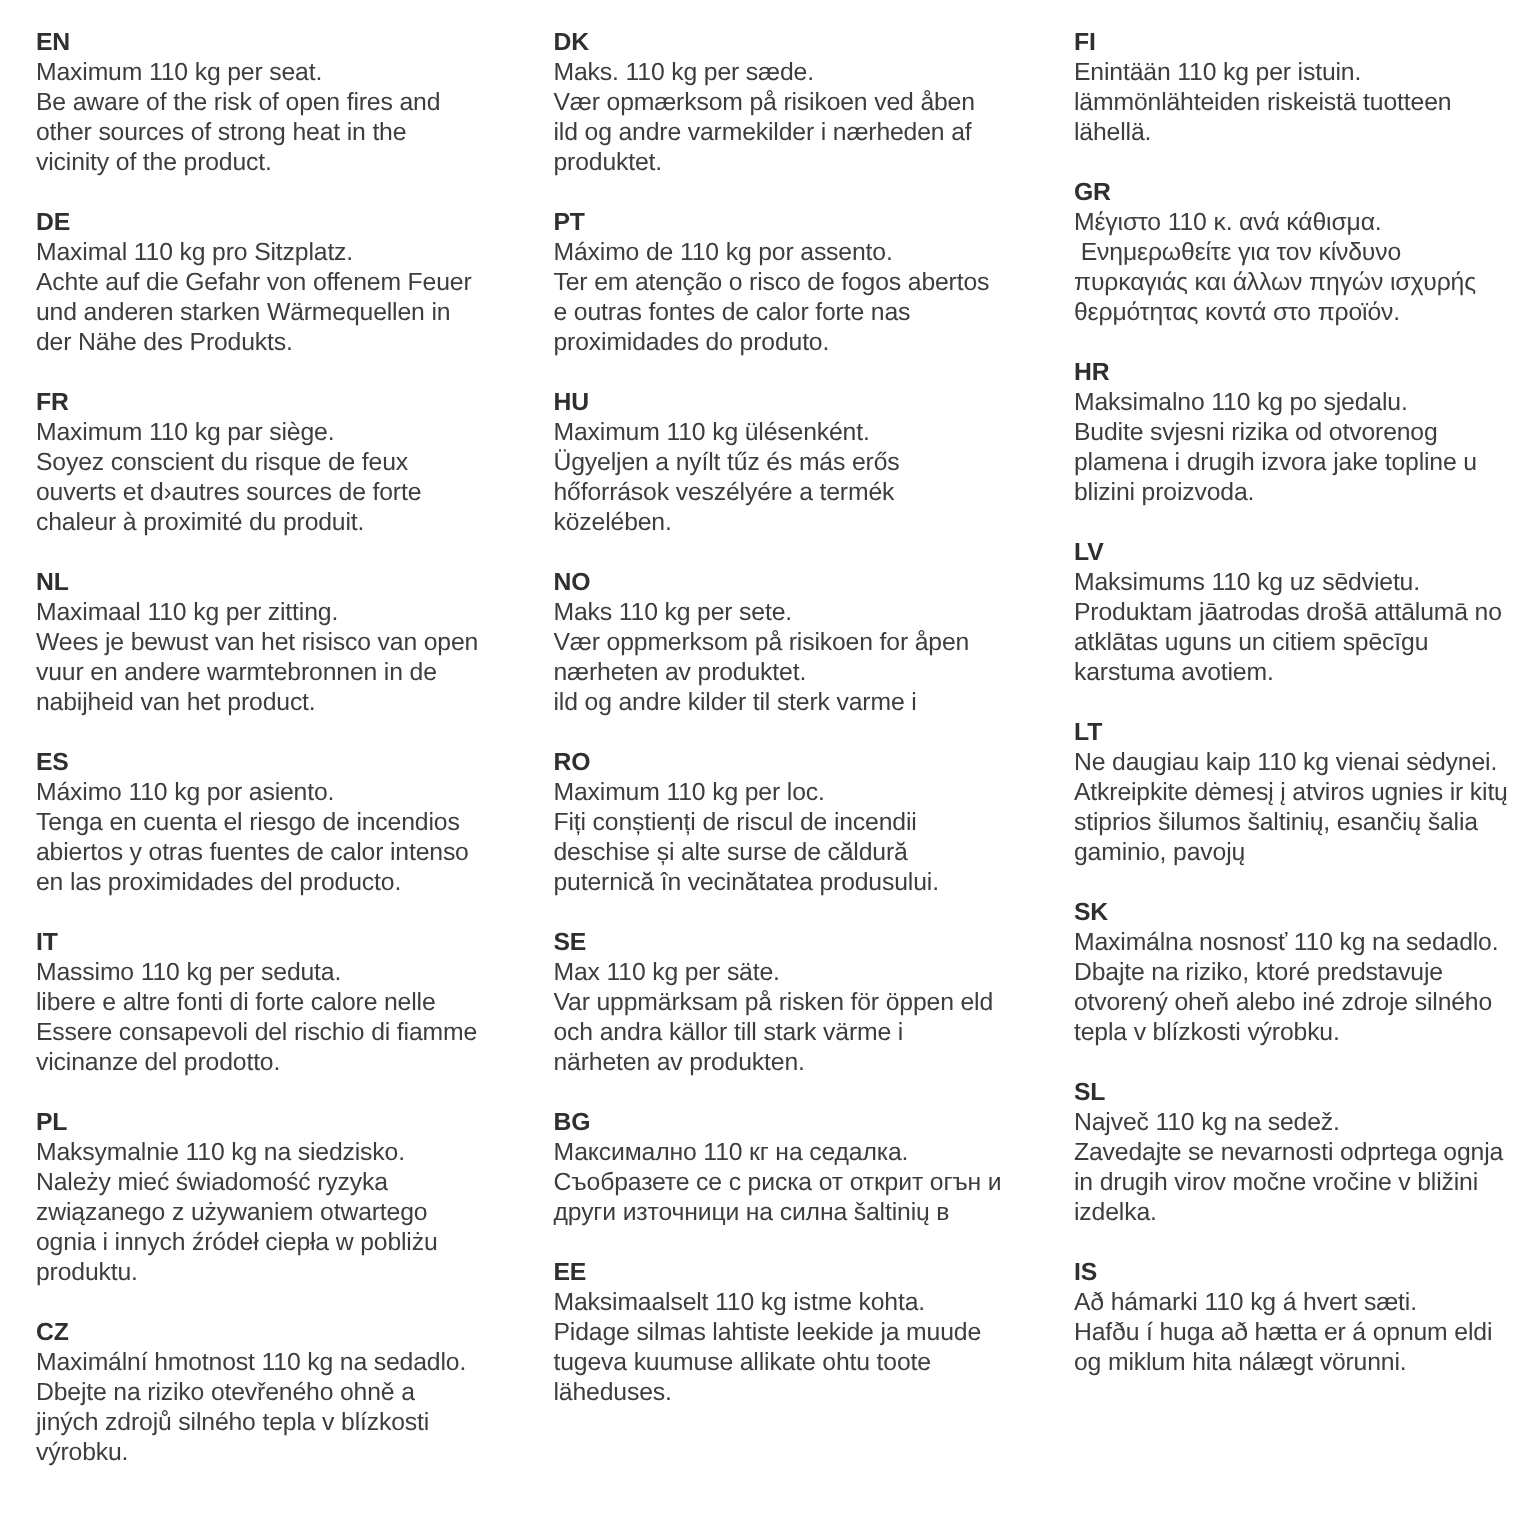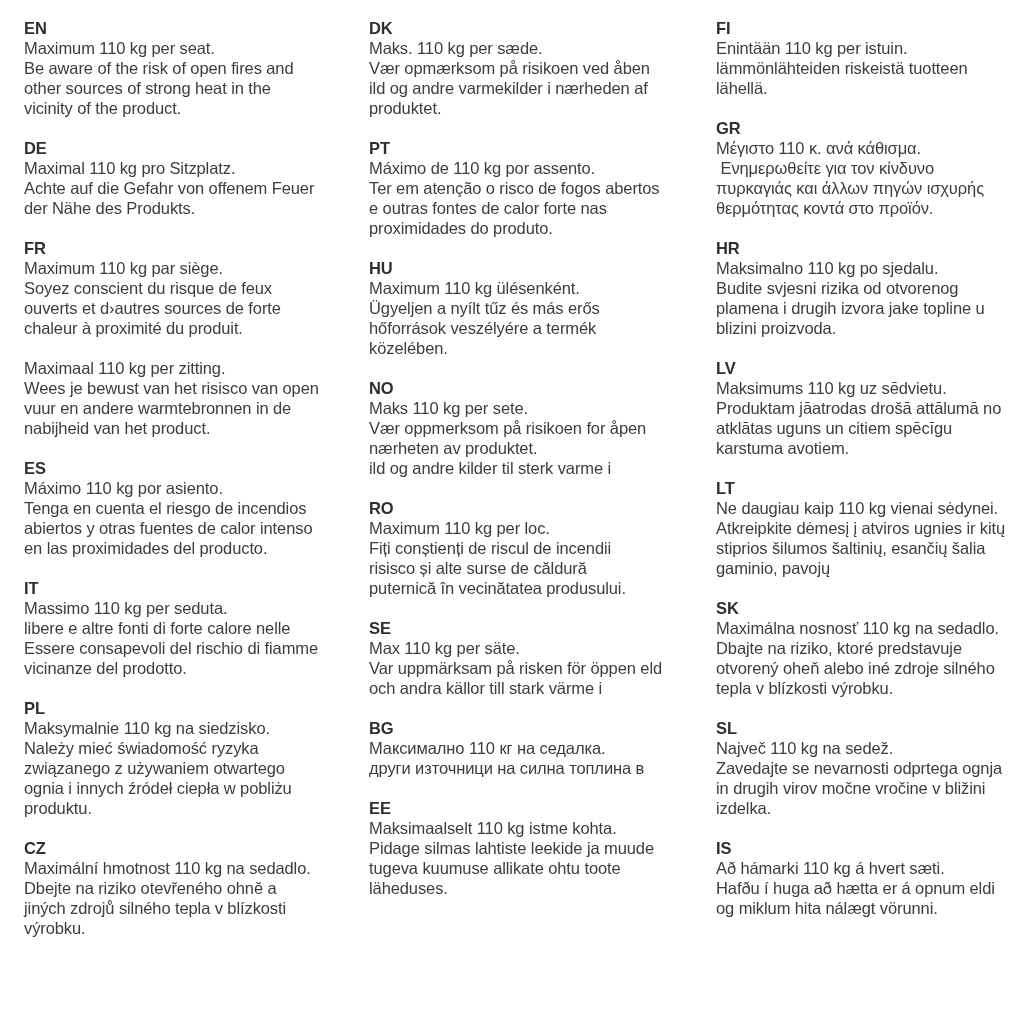--- a/index.html
+++ b/index.html
@@ -54,32 +54,34 @@
   <div class="line">Maximum 110 kg per seat.</div>
         <div class="line">Be aware of the risk of open fires and</div>
         <div class="line">other sources of strong heat in the</div>
         <div class="line">vicinity of the product.</div>
       </section>
 
   <section class="lang-section">
     <h2 class="lang-code">DE</h2>
   <div class="line">Maximal 110 kg pro Sitzplatz.</div>
         <div class="line">Achte auf die Gefahr von offenem Feuer</div>
+        <div class="line">und anderen starken Wärmequellen in</div>
         <div class="line">der Nähe des Produkts.</div>
       </section>
 
   <section class="lang-section">
     <h2 class="lang-code">FR</h2>
   <div class="line">Maximum 110 kg par siège.</div>
         <div class="line">Soyez conscient du risque de feux</div>
         <div class="line">ouverts et d›autres sources de forte</div>
         <div class="line">chaleur à proximité du produit.</div>
       </section>
 
   <section class="lang-section">
+    <h2 class="lang-code">NL</h2>
   <div class="line">Maximaal 110 kg per zitting.</div>
         <div class="line">Wees je bewust van het risisco van open</div>
         <div class="line">vuur en andere warmtebronnen in de</div>
         <div class="line">nabijheid van het product.</div>
       </section>
 
   <section class="lang-section">
     <h2 class="lang-code">ES</h2>
   <div class="line">Máximo 110 kg por asiento.</div>
         <div class="line">Tenga en cuenta el riesgo de incendios</div>
@@ -142,35 +144,37 @@
   <div class="line">Maks 110 kg per sete.</div>
         <div class="line">Vær oppmerksom på risikoen for åpen</div>
         <div class="line">nærheten av produktet.</div>
         <div class="line">ild og andre kilder til sterk varme i</div>
       </section>
 
   <section class="lang-section">
     <h2 class="lang-code">RO</h2>
   <div class="line">Maximum 110 kg per loc.</div>
         <div class="line">Fiți conștienți de riscul de incendii</div>
-        <div class="line">risisco și alte surse de căldură</div>
+        <div class="line">deschise și alte surse de căldură</div>
         <div class="line">puternică în vecinătatea produsului.</div>
       </section>
 
   <section class="lang-section">
     <h2 class="lang-code">SE</h2>
   <div class="line">Max 110 kg per säte.</div>
         <div class="line">Var uppmärksam på risken för öppen eld</div>
         <div class="line">och andra källor till stark värme i</div>
+        <div class="line">närheten av produkten.</div>
       </section>
 
   <section class="lang-section">
     <h2 class="lang-code">BG</h2>
   <div class="line">Максимално 110 кг на седалка.</div>
-        <div class="line">други източници на силна топлина в</div>
+        <div class="line">Съобразете се с риска от открит огън и</div>
+        <div class="line">други източници на силна šaltinių в</div>
       </section>
 
   <section class="lang-section">
     <h2 class="lang-code">EE</h2>
   <div class="line">Maksimaalselt 110 kg istme kohta.</div>
         <div class="line">Pidage silmas lahtiste leekide ja muude</div>
         <div class="line">tugeva kuumuse allikate ohtu toote</div>
         <div class="line">läheduses.</div>
       </section>
 </div>

